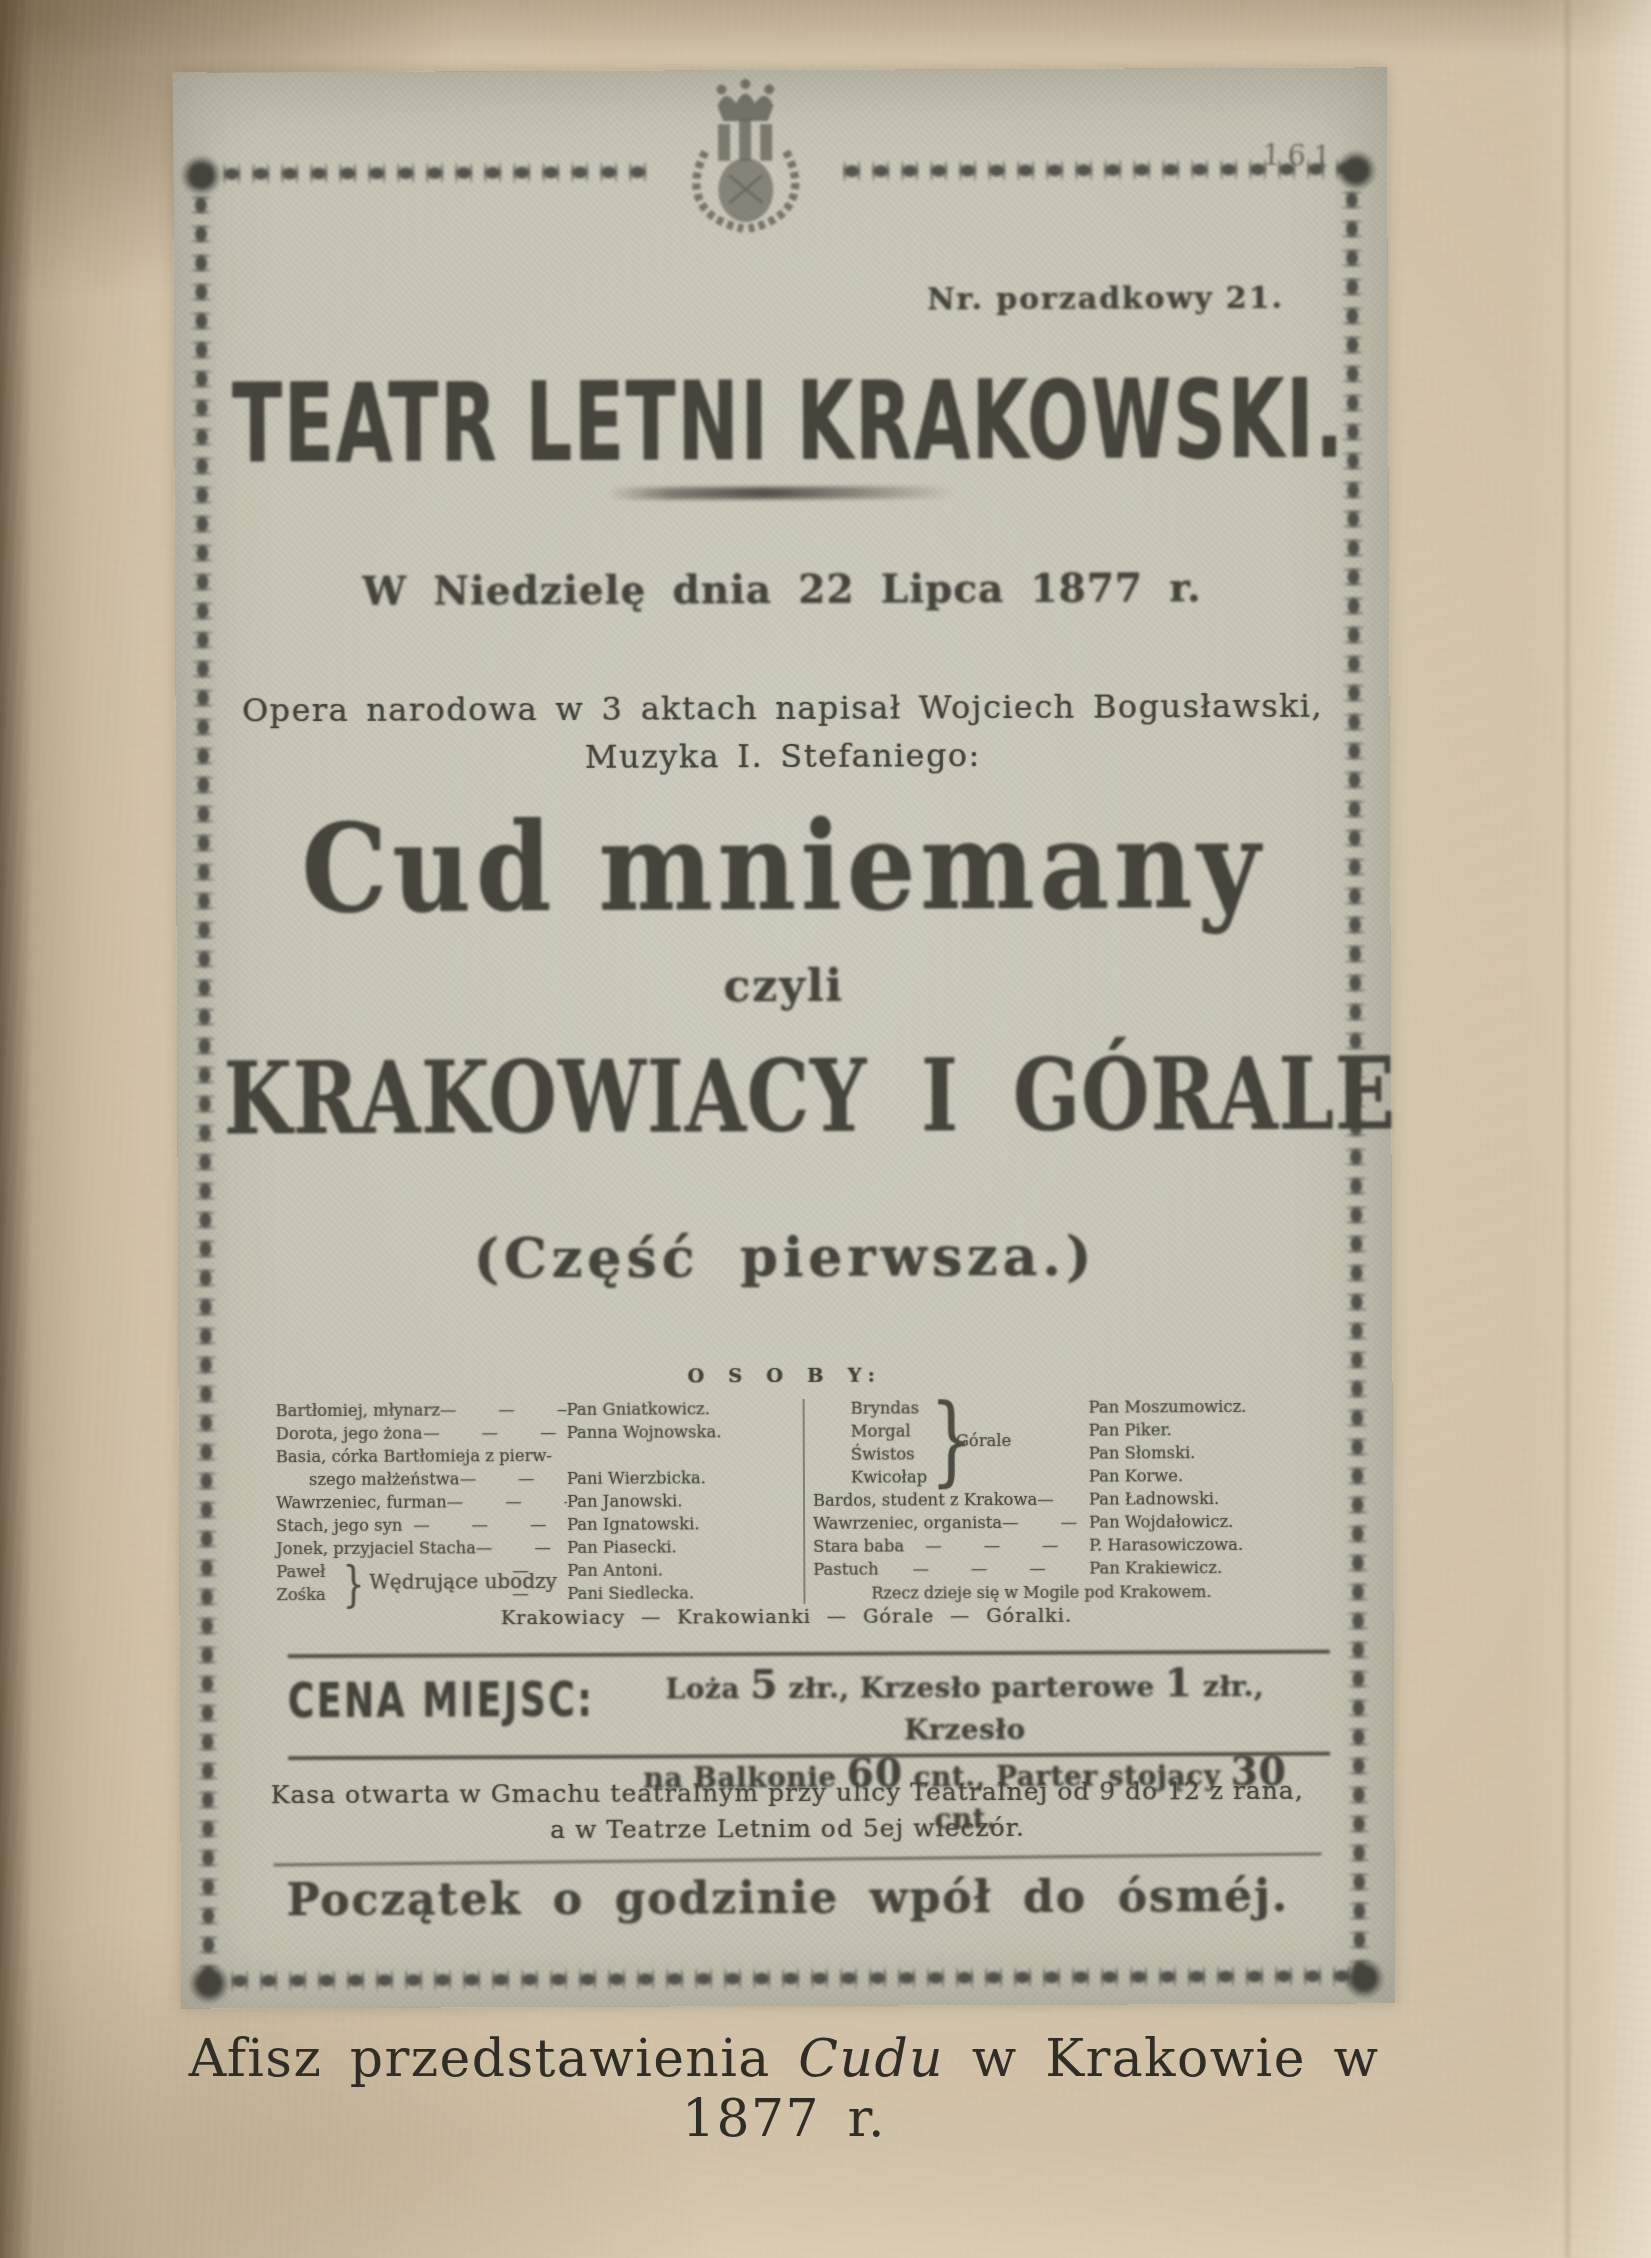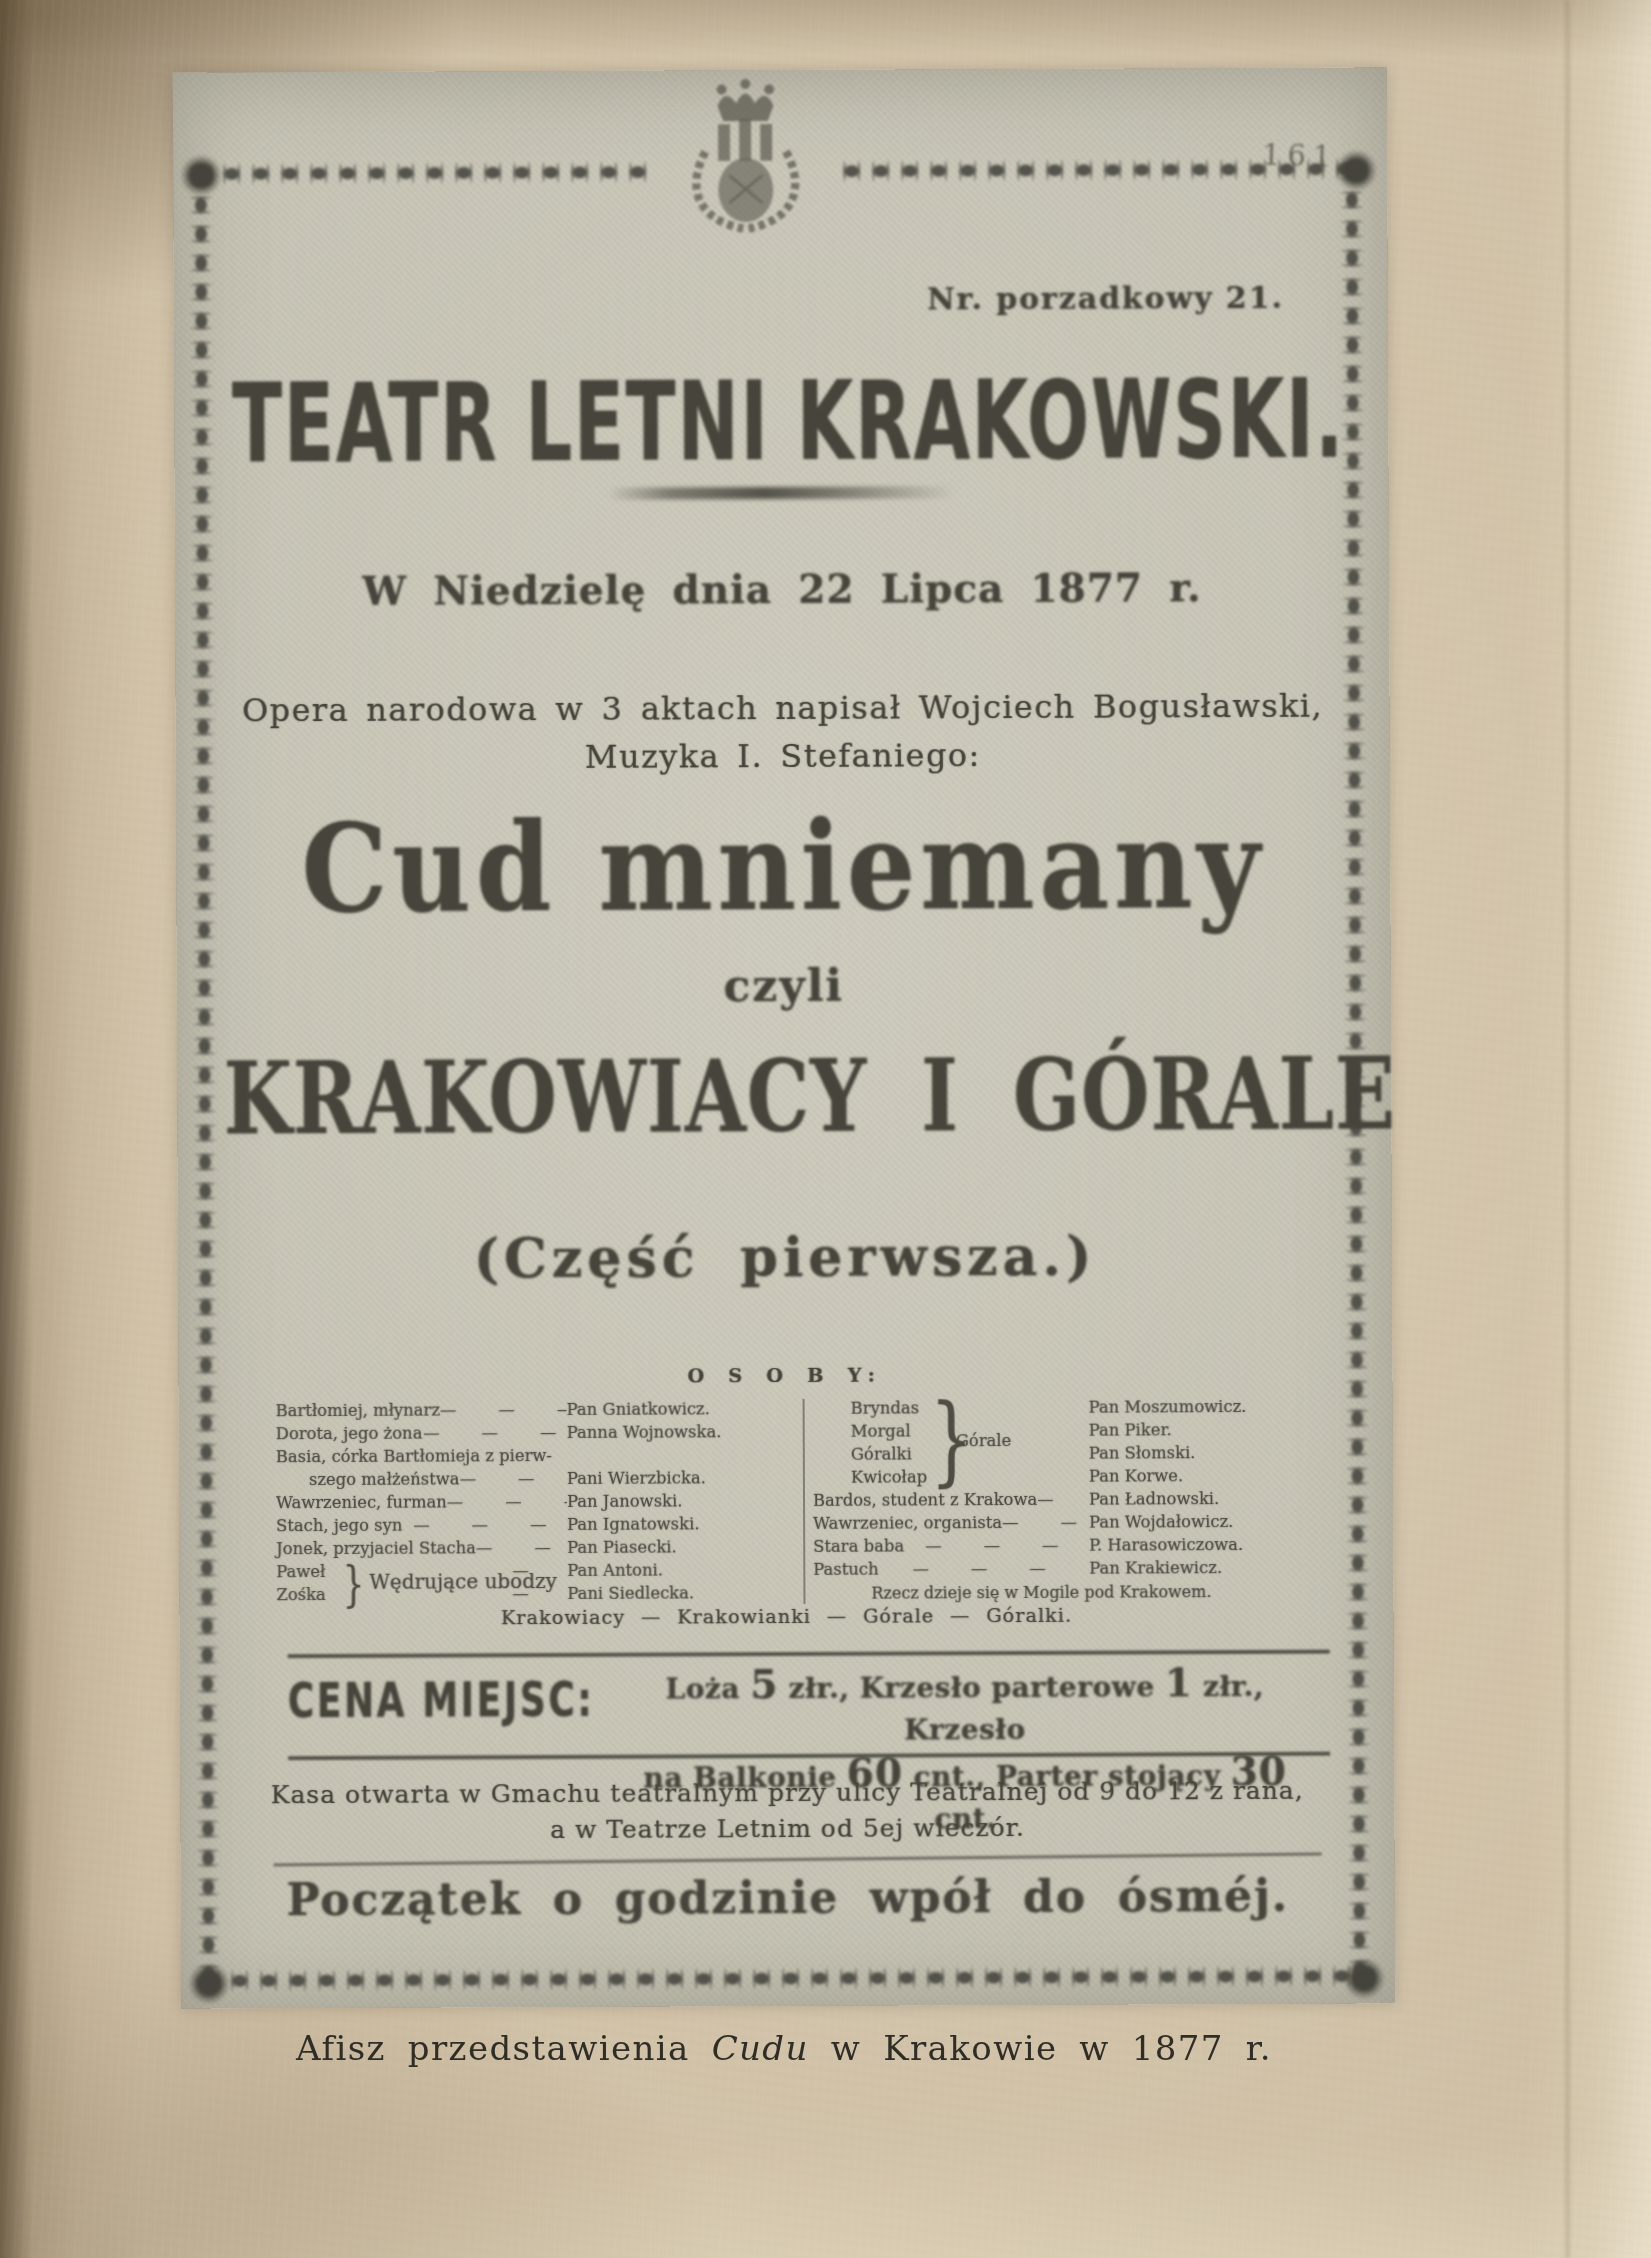--- a/index.html
+++ b/index.html
@@ -115,21 +115,21 @@
   .rule-c{left:93px;right:73px;top:1788px;height:2.9px;transform:rotate(-.35deg);background:rgba(64,62,54,.65);}
   .cena-label{position:absolute;left:108px;top:1601px;font-family:"DejaVu Sans","Liberation Sans",sans-serif;font-weight:bold;}
   .cena-label span{display:inline-block;font-size:39px;letter-spacing:2.9px;transform:scale(.92,1.22);transform-origin:left top;}
   .prices{position:absolute;left:444px;top:1593px;width:682px;text-align:center;
     font-weight:bold;font-size:28px;line-height:42px;letter-spacing:0.5px;}
   .prices .big{font-size:39px;letter-spacing:1px;}
   .kasa{top:1705px;font-size:25px;line-height:36px;letter-spacing:1px;}
   .poczatek{top:1802px;font-size:44px;font-weight:bold;letter-spacing:1.9px;word-spacing:13.5px;}
   
   .caption{position:absolute;left:177px;top:2028px;width:1214px;text-align:center;
-    font-size:34px;color:var(--caption-ink,#2f2d26);letter-spacing:1.4px;word-spacing:9.7px;filter:blur(0.3px);}
+    font-size:52px;color:var(--caption-ink,#2f2d26);letter-spacing:1.4px;word-spacing:9.7px;filter:blur(0.3px);}
   .caption i{font-style:italic;}
 </style>
 </head>
 <body>
 
 <div class="page">
 
   <div class="photo">
 
     <div class="page-number">161</div>
@@ -253,21 +253,21 @@
           <span class="dashes">— — —</span>
           <span class="actor">Pan Moszumowicz.</span>
         </div>
         <div class="cast-row">
           <span class="role fix110">Morgal</span>
           <span class="spacer sm"></span>
           <span class="dashes">— — —</span>
           <span class="actor">Pan Piker.</span>
         </div>
         <div class="cast-row">
-          <span class="role fix110">Góralki</span>
+          <span class="role fix110">Świstos</span>
           <span class="spacer sm"></span>
           <span class="dashes">— — —</span>
           <span class="actor">Pan Słomski.</span>
         </div>
         <div class="cast-row">
           <span class="role fix110">Kwicołap</span>
           <span class="spacer sm"></span>
           <span class="dashes">— — —</span>
           <span class="actor">Pan Korwe.</span>
         </div>

